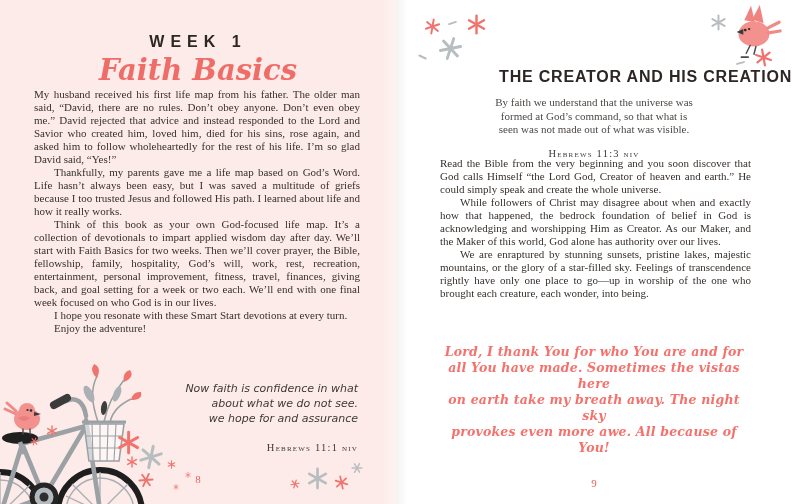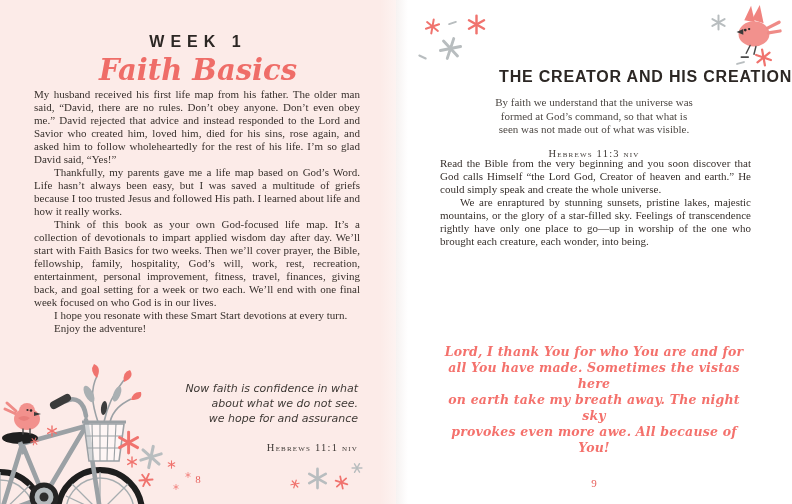--- a/index.html
+++ b/index.html
@@ -246,20 +246,21 @@
 
     <div class="epigraph">
       <div>By faith we understand that the universe was</div>
       <div>formed at God’s command, so that what is</div>
       <div>seen was not made out of what was visible.</div>
       <div class="scripture-ref">Hebrews 11:3 niv</div>
     </div>
 
     <div class="body-text">
       <p>Read the Bible from the very beginning and you soon discover that God calls Himself “the Lord God, Creator of heaven and earth.” He could simply speak and create the whole universe.</p>
+      <p class="indent">While followers of Christ may disagree about when and exactly how that happened, the bedrock foundation of belief in God is acknowledging and worshipping Him as Creator. As our Maker, and the Maker of this world, God alone has authority over our lives.</p>
       <p class="indent">We are enraptured by stunning sunsets, pristine lakes, majestic mountains, or the glory of a star-filled sky. Feelings of transcendence rightly have only one place to go—up in worship of the one who brought each creature, each wonder, into being.</p>
     </div>
 
     <div class="prayer script">
       <div>Lord, I thank You for who You are and for</div>
       <div>all You have made. Sometimes the vistas here</div>
       <div>on earth take my breath away. The night sky</div>
       <div>provokes even more awe. All because of You!</div>
     </div>
 

